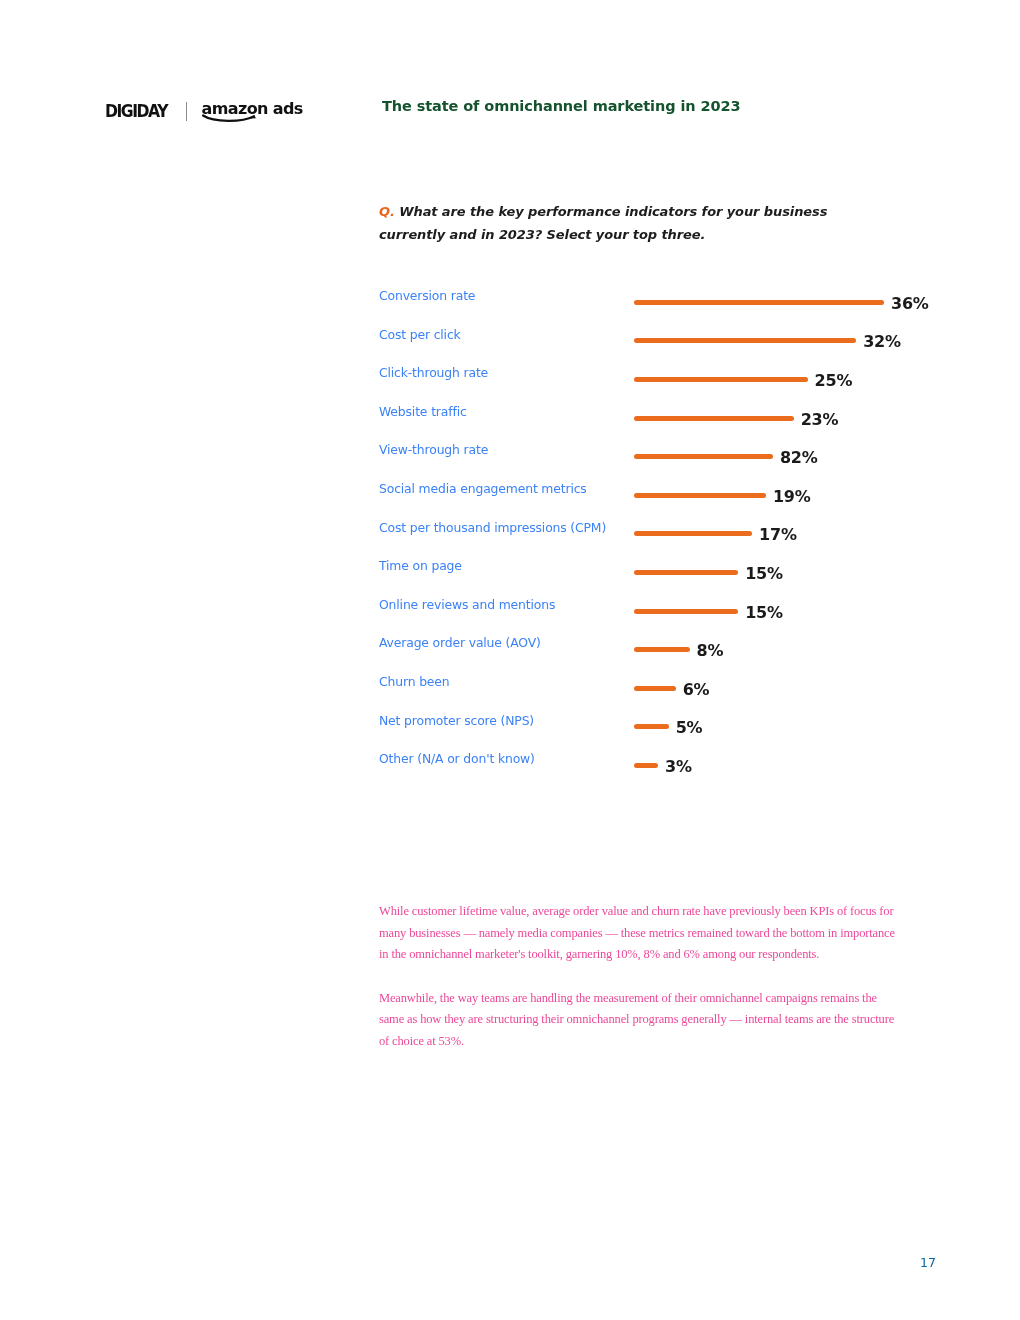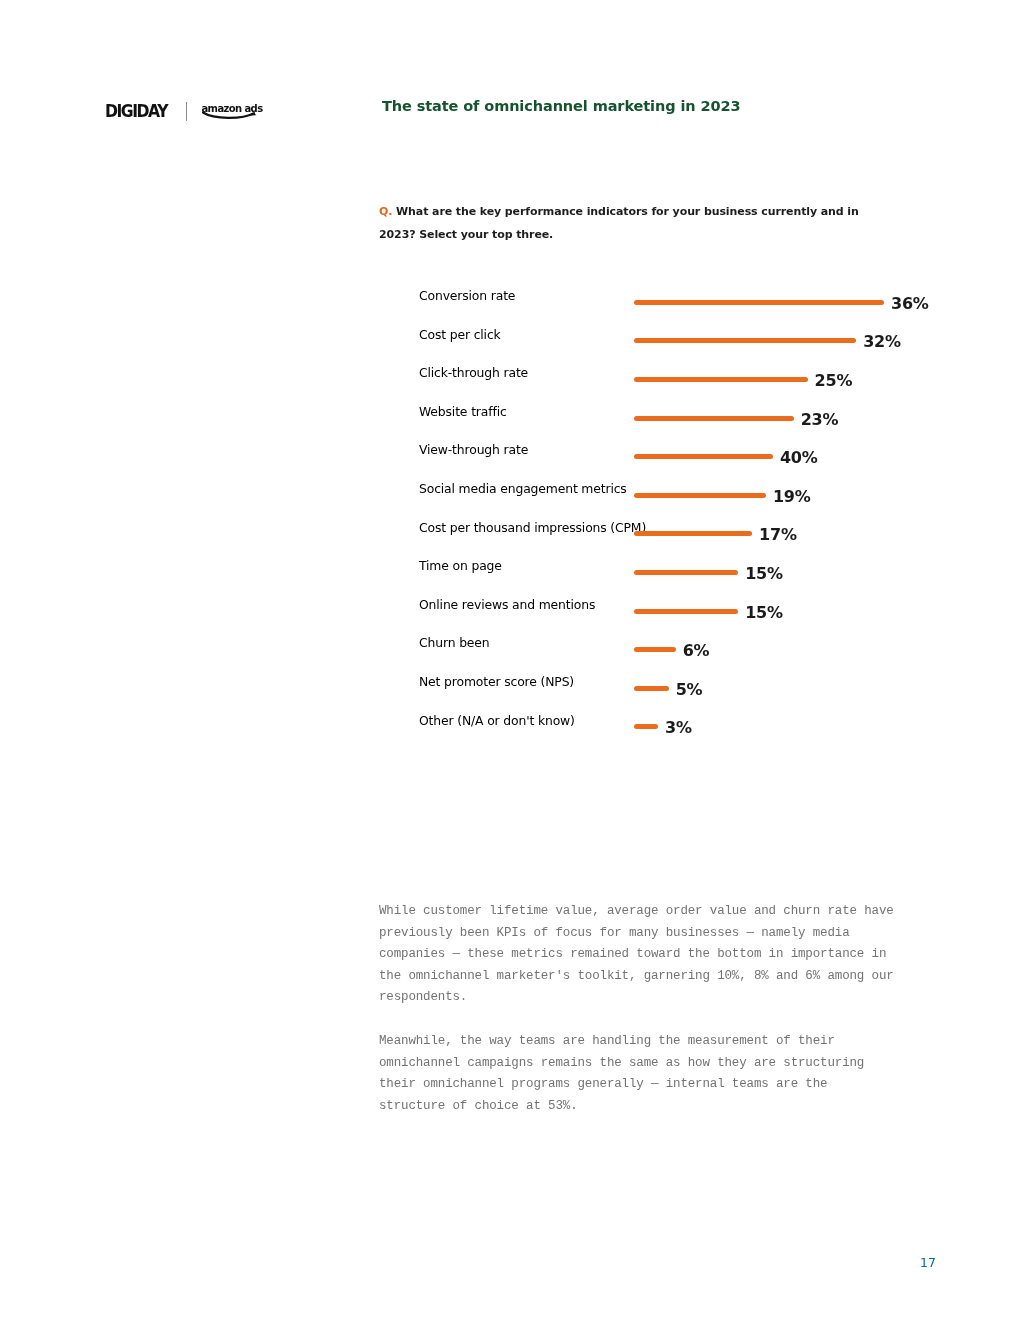--- a/index.html
+++ b/index.html
@@ -53,21 +53,21 @@
     background: #8c8c8c;
     margin: 0 14px 0 14px;
   }
   .logo-amazon {
     position: relative;
     padding-bottom: 4px;
   }
   .logo-amazon-text {
     font-family: "DejaVu Sans", sans-serif;
     font-weight: 700;
-    font-size: 10px;
+    font-size: 16px;
     letter-spacing: -0.6px;
     color: #111111;
     line-height: 1;
     display: block;
   }
   .logo-amazon-swoosh {
     position: absolute;
     left: 1px;
     bottom: -1px;
     width: 56px;
@@ -88,25 +88,26 @@
     white-space: nowrap;
   }
 
   
   .question {
     position: absolute;
     left: 379px;
     top: 200px;
     width: 515px;
     font-family: "DejaVu Sans", sans-serif;
-    font-size: 11px;
+    font-size: 13px;
     font-weight: 600;
     line-height: 23px;
     color: #1d1d1d;
     letter-spacing: -0.1px;
+    font-style: italic;
   }
   .question .q-mark {
     color: #E8661C;
     font-weight: 700;
   }
 
   
   .chart {
     position: absolute;
     left: 379px;
@@ -116,24 +117,23 @@
   .chart-row {
     position: relative;
     height: 38.6px;
   }
   .chart-label {
     position: absolute;
     left: 0;
     top: 5px;
     font-family: "DejaVu Sans", sans-serif;
     font-size: 12.4px;
-    color: #000000;
+    color: #3b82f6;
     letter-spacing: -0.15px;
     white-space: nowrap;
-    margin-left: 40px;
   }
   .bar-wrap {
     position: absolute;
     left: 255px;
     top: 0;
     height: 38.6px;
     display: flex;
     align-items: center;
   }
   .bar {
@@ -156,24 +156,24 @@
 
   
   .body-copy {
     position: absolute;
     left: 379px;
     top: 901px;
     width: 516px;
   }
   .body-copy p {
     margin: 0 0 22px 0;
-    font-family: Liberation Mono, monospace;
+    font-family: Liberation Serif, serif;
     font-size: 12.5px;
     line-height: 21.6px;
-    color: #737373;
+    color: #ec4899;
     letter-spacing: -0.15px;
   }
   .body-copy p:last-child { margin-bottom: 16px; }
 
   
   .page-number {
     position: absolute;
     right: 84px;
     top: 1255px;
     font-family: "DejaVu Sans", sans-serif;
@@ -237,21 +237,21 @@
         <div class="chart-label">Website traffic</div>
         <div class="bar-wrap">
           <div class="bar" style="width: 159.7px; background: rgb(236, 108, 29);"></div>
           <div class="bar-value">23%</div>
         </div>
       </div>
       <div class="chart-row">
         <div class="chart-label">View-through rate</div>
         <div class="bar-wrap">
           <div class="bar" style="width: 138.9px; background: rgb(236, 108, 29);"></div>
-          <div class="bar-value">40%</div>
+          <div class="bar-value">82%</div>
         </div>
       </div>
       <div class="chart-row">
         <div class="chart-label">Social media engagement metrics</div>
         <div class="bar-wrap">
           <div class="bar" style="width: 131.9px; background: rgb(236, 108, 29);"></div>
           <div class="bar-value">19%</div>
         </div>
       </div>
       <div class="chart-row">
@@ -266,20 +266,27 @@
         <div class="bar-wrap">
           <div class="bar" style="width: 104.2px; background: rgb(236, 108, 29);"></div>
           <div class="bar-value">15%</div>
         </div>
       </div>
       <div class="chart-row">
         <div class="chart-label">Online reviews and mentions</div>
         <div class="bar-wrap">
           <div class="bar" style="width: 104.2px; background: rgb(236, 108, 29);"></div>
           <div class="bar-value">15%</div>
+        </div>
+      </div>
+      <div class="chart-row">
+        <div class="chart-label">Average order value (AOV)</div>
+        <div class="bar-wrap">
+          <div class="bar" style="width: 55.6px; background: rgb(236, 108, 29);"></div>
+          <div class="bar-value">8%</div>
         </div>
       </div>
       <div class="chart-row">
         <div class="chart-label">Churn been</div>
         <div class="bar-wrap">
           <div class="bar" style="width: 41.7px; background: rgb(236, 108, 29);"></div>
           <div class="bar-value">6%</div>
         </div>
       </div>
       <div class="chart-row">

